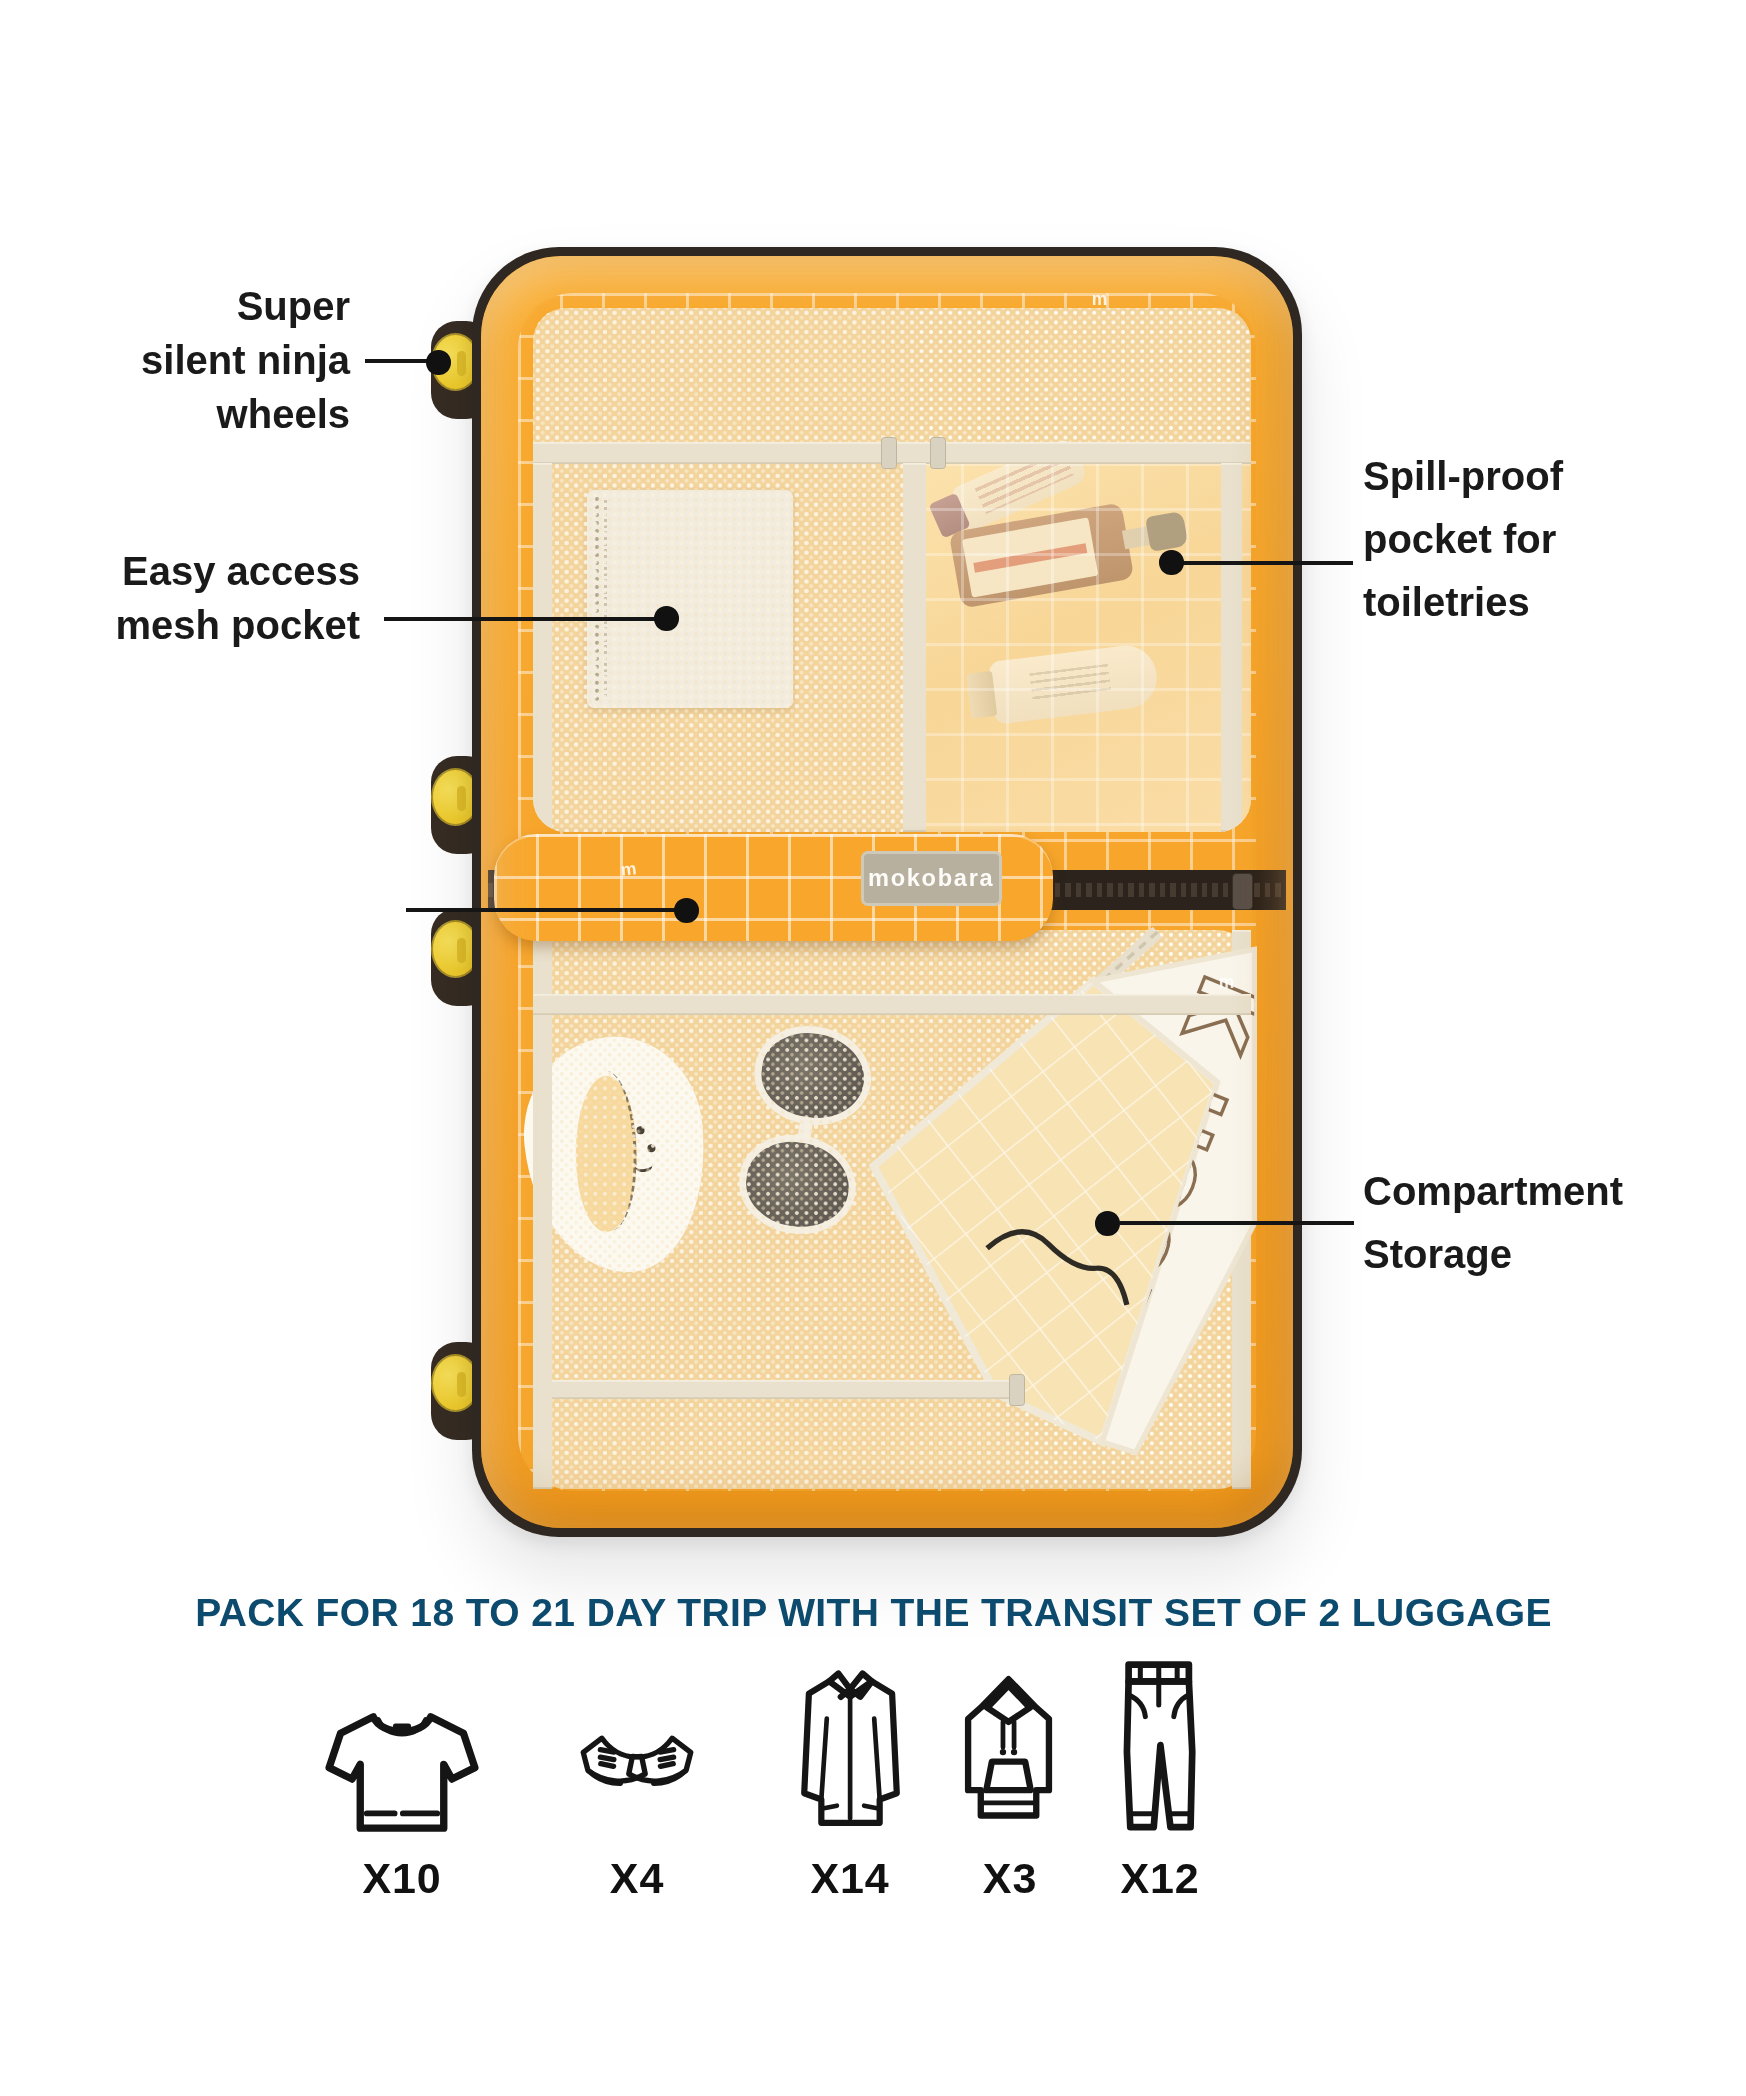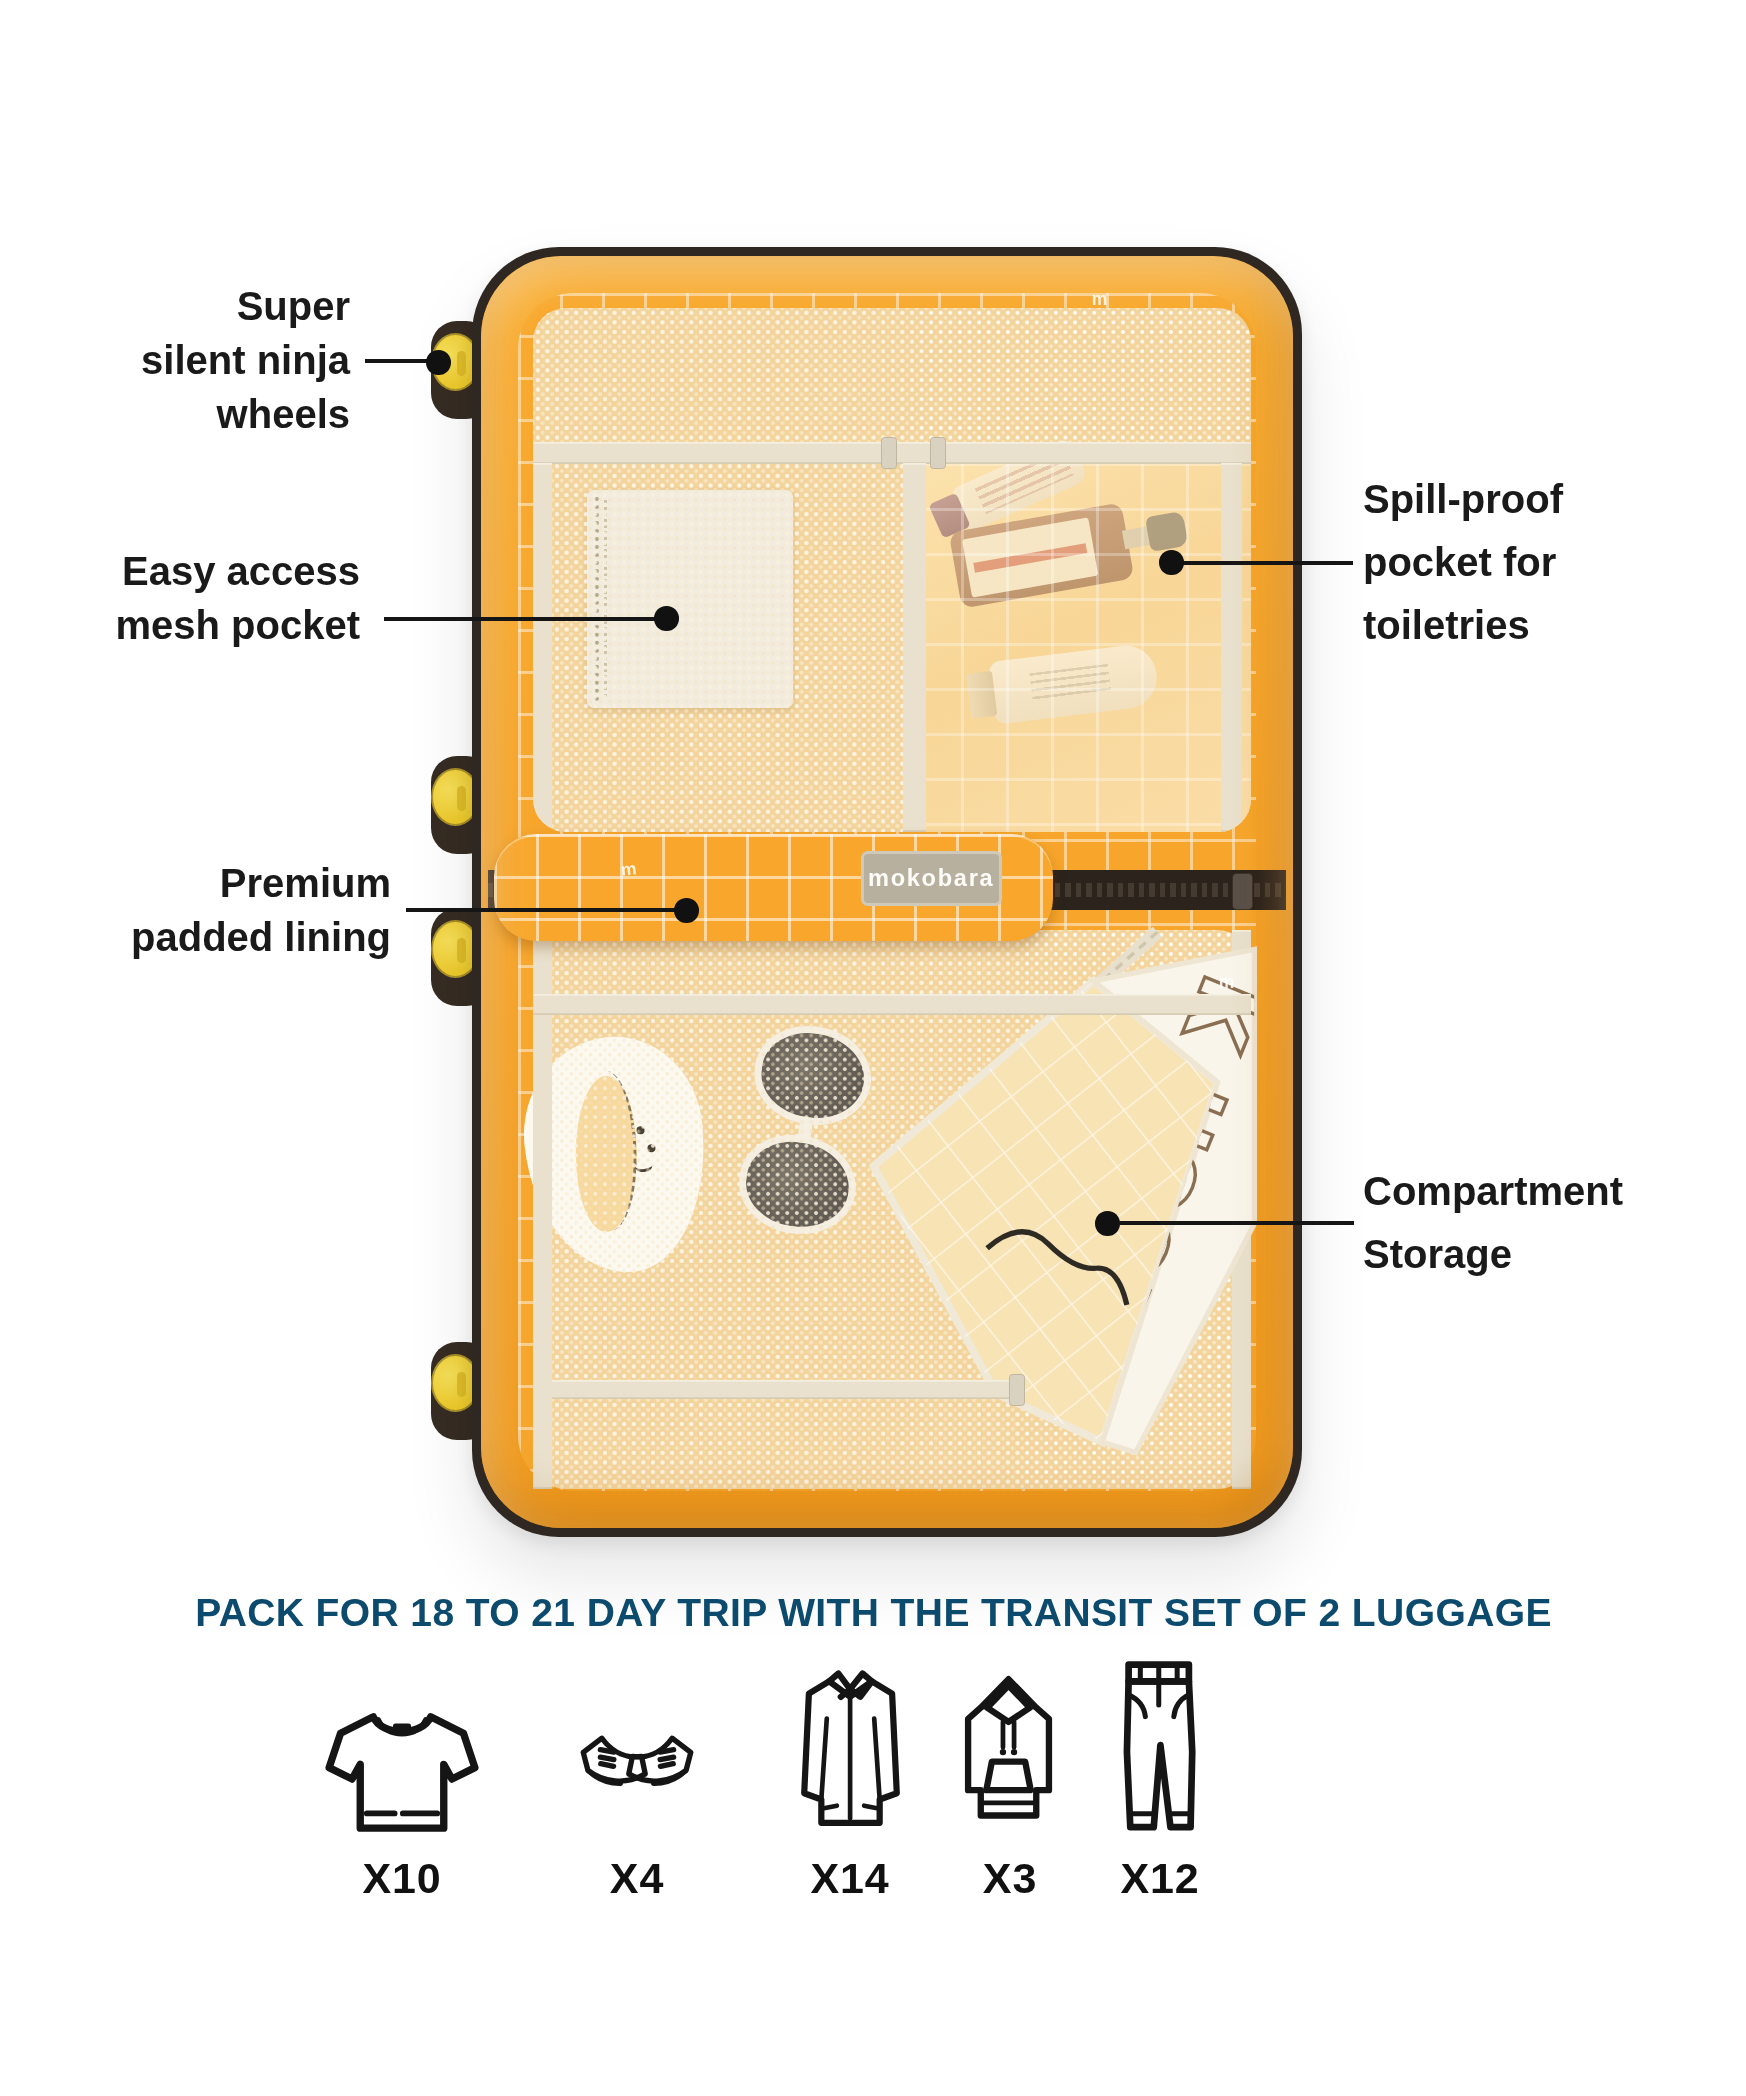--- a/index.html
+++ b/index.html
@@ -244,28 +244,24 @@
   <div class="c-line" style="left:365px;top:359px;width:65px"></div>
   <div class="c-dot" style="left:426px;top:350px"></div>
 
   <div class="c-text c-left" style="right:1387px;top:544px">
     <div>Easy access</div>
     <div>mesh pocket</div>
   </div>
   <div class="c-line" style="left:384px;top:617px;width:273px"></div>
   <div class="c-dot" style="left:654px;top:606px"></div>
 
-  <div class="c-text c-left" style="right:1356px;top:856px">
-    <div>Premium</div>
-    <div>padded lining</div>
-  </div>
   <div class="c-line" style="left:406px;top:908px;width:271px"></div>
   <div class="c-dot" style="left:674px;top:898px"></div>
 
-  <div class="c-text c-right" style="left:1363px;top:468px">
+  <div class="c-text c-right" style="left:1363px;top:445px">
     <div>Spill-proof</div>
     <div>pocket for</div>
     <div>toiletries</div>
   </div>
   <div class="c-line" style="left:1183px;top:561px;width:170px"></div>
   <div class="c-dot" style="left:1159px;top:550px"></div>
 
   <div class="c-text c-right" style="left:1363px;top:1160px">
     <div>Compartment</div>
     <div>Storage</div>

